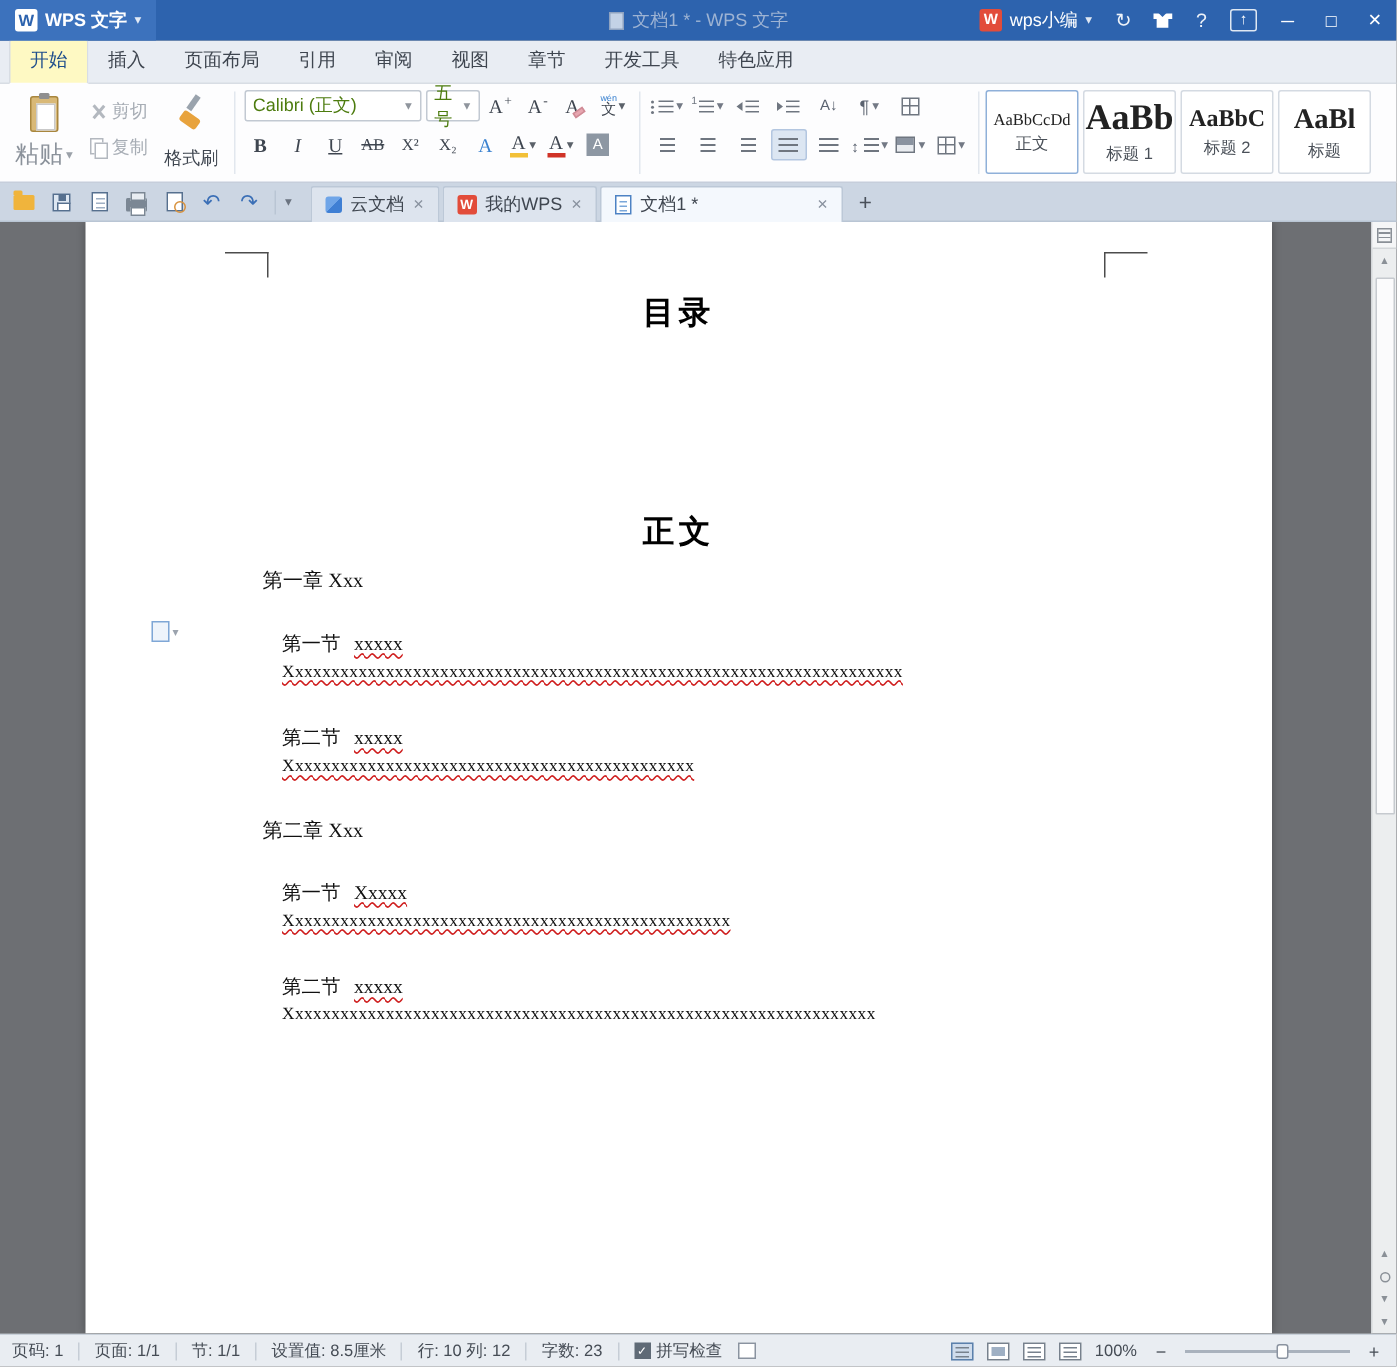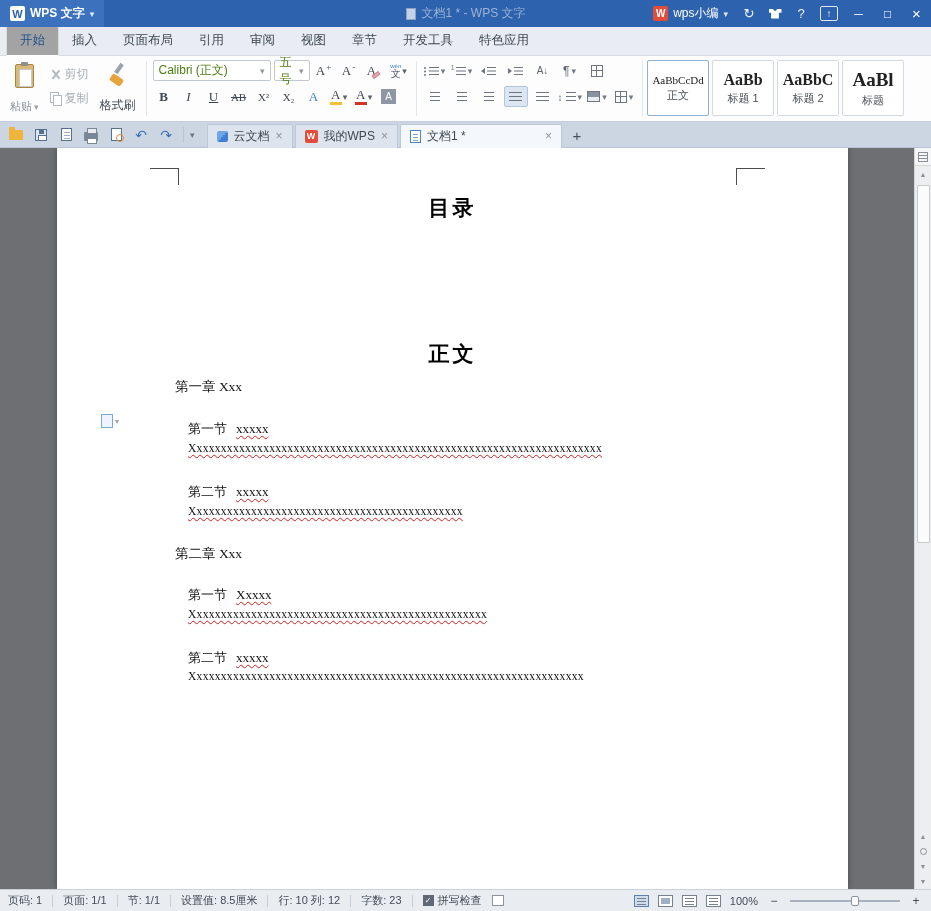--- a/index.html
+++ b/index.html
@@ -25,29 +25,29 @@
   .boxed{width:18px;height:15px;border:1px solid rgba(255,255,255,.85);border-radius:2px;font-size:10px;display:flex;align-items:center;justify-content:center;margin:0 6px}
   .g-uarr::before{content:"↑"}
   .win-btn{width:29px;height:27px;display:flex;align-items:center;justify-content:center;font-size:12px;color:#fff}
   .g-min::before{content:"─"}
   .g-max::before{content:"□"}
   .g-close::before{content:"×";font-size:15px}
 
   
   .ribbon-tabs{height:29px;background:#e9edf3;display:flex;align-items:flex-end;padding-left:6px;border-bottom:1px solid #d8dde4;flex:0 0 auto}
   .rtab{padding:5px 13px 6px;font-size:12.5px;color:#3f4650;cursor:default;white-space:nowrap}
-  .rtab.active{background:#a3a3a3;border:1px solid #d8dde4;border-bottom:1px solid #fdfdfe;color:#1f4e8c;margin-bottom:-1px;border-radius:2px 2px 0 0}
+  .rtab.active{background:#fef9c3;border:1px solid #d8dde4;border-bottom:1px solid #fdfdfe;color:#1f4e8c;margin-bottom:-1px;border-radius:2px 2px 0 0}
 
   
   .ribbon{height:66px;background:#fdfdfe;display:flex;border-bottom:1px solid #c6cedb;flex:0 0 auto;overflow:hidden}
   .rsep{width:1px;background:#e2e7ee;margin:5px 0;flex:0 0 auto}
   .rgroup{padding:4px 6px;flex:0 0 auto}
   .clipg{display:flex;align-items:flex-start}
   .bigbtn{display:flex;flex-direction:column;align-items:center;justify-content:space-between;height:56px;padding:2px 4px;border-radius:2px}
-  .biglbl{display:flex;align-items:center;gap:2px;font-size:11px;color:#8b929b}
+  .biglbl{display:flex;align-items:center;gap:2px;font-size:16px;color:#8b929b}
   .biglbl2{font-size:12px;color:#3f4650}
   .i-clip{width:19px;height:24px;background:#d9b977;border:1px solid #a8863e;border-radius:2px;position:relative;margin-top:2px}
   .i-clip::before{content:"";position:absolute;left:5px;top:-3px;width:7px;height:4px;background:#8f8f8f;border-radius:1px}
   .i-clip::after{content:"";position:absolute;left:3px;top:4px;width:11px;height:16px;background:#fff;border:1px solid #c9c9c9}
   .cutcopy{display:flex;flex-direction:column;justify-content:center;gap:4px;margin:4px 4px 0}
   .sbtn{display:flex;align-items:center;gap:4px;font-size:12px;color:#a7adb5;height:20px;padding:0 3px}
   .i-cross{position:relative;width:11px;height:11px;display:inline-block}
   .i-cross::before,.i-cross::after{content:"";position:absolute;left:5px;top:0;width:1.5px;height:11px;background:#b3b8bf}
   .i-cross::before{transform:rotate(40deg)}.i-cross::after{transform:rotate(-40deg)}
   .i-copy{position:relative;width:11px;height:13px;display:inline-block}
@@ -104,21 +104,21 @@
   .g-sort::before{content:"A\2193";font-size:10px}
   .g-pil::before{content:"¶";font-size:12px}
   .i-grid{width:12px;height:12px;border:1px solid #6f7680;background:linear-gradient(#6f7680,#6f7680) center/1px 100% no-repeat,linear-gradient(#6f7680,#6f7680) center/100% 1px no-repeat}
   .g-ls::before{content:"↕";font-size:10px;margin-right:1px}
   .i-shadebox{width:13px;height:11px;border:1px solid #6f7680;background:linear-gradient(to bottom,#8a93a0 0 55%,#e9ecf0 55%)}
 
   .stylesg{flex:1 1 auto;display:flex;gap:3px;overflow:hidden;padding:4px 4px}
   .style-card{width:62px;flex:0 0 auto;height:56px;background:#fff;border:1px solid #d4dae2;border-radius:2px;display:flex;flex-direction:column;align-items:center;justify-content:center;gap:2px;overflow:hidden}
   .style-card.selected{border-color:#8fb0d9}
   .style-card .prev{font-family:"Liberation Serif","DejaVu Serif",serif;font-size:11px;color:#222;white-space:nowrap}
-  .style-card.h1 .prev{font-size:16px;font-weight:bold}
+  .style-card.h1 .prev{font-size:24px;font-weight:bold}
   .style-card.h2 .prev{font-size:16px;font-weight:bold}
   .style-card.h3 .prev{font-size:19px;font-weight:bold}
   .style-card .slabel{font-size:11px;color:#4a5058;white-space:nowrap}
 
   
   .docbar{height:26px;background:#ccd6e3;border-bottom:1px solid #b9c5d4;display:flex;align-items:stretch;flex:0 0 auto}
   .qa{display:flex;align-items:center;gap:9px;padding:0 8px}
   .qa .qico{display:flex;align-items:center;justify-content:center;width:16px;height:16px}
   .i-folder{width:14px;height:10px;background:#f0b43c;border-radius:1px;position:relative}
   .i-folder::before{content:"";position:absolute;top:-3px;left:0;width:6px;height:3px;background:#f0b43c;border-radius:1px 1px 0 0}

